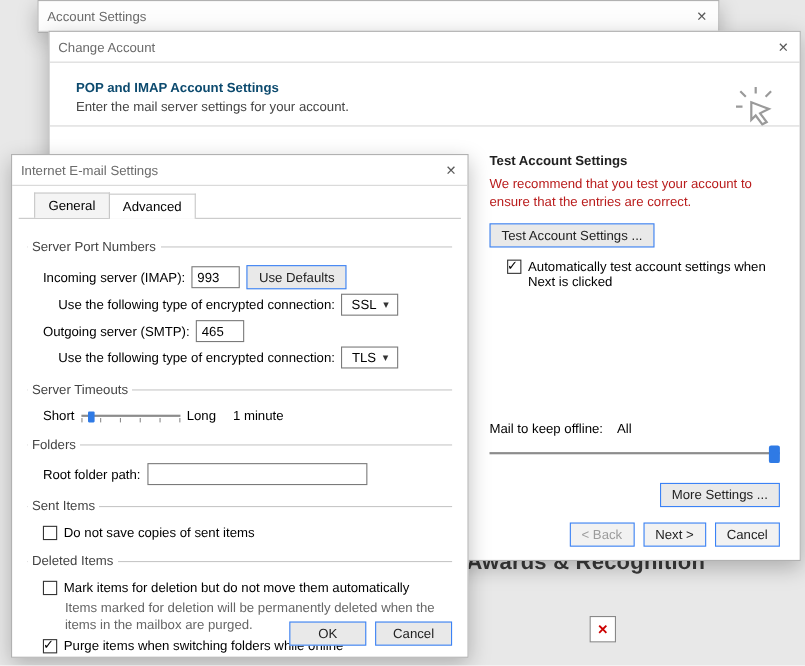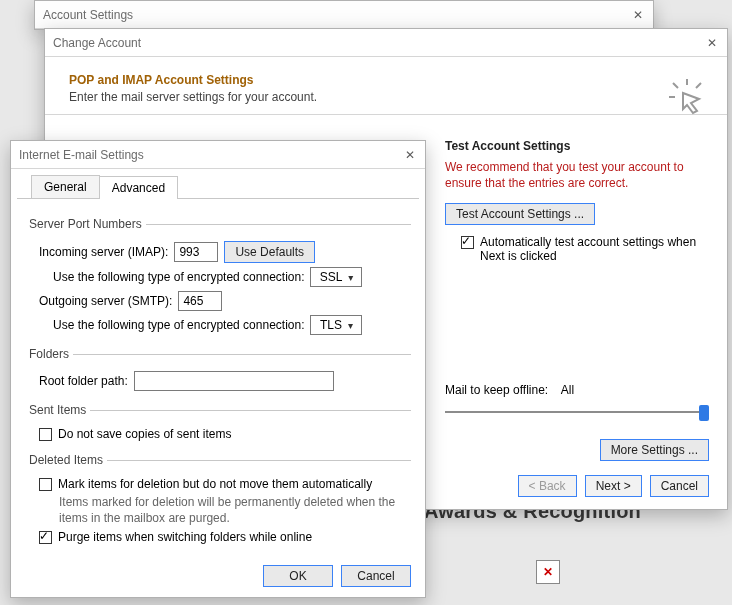--- a/index.html
+++ b/index.html
@@ -9,21 +9,21 @@
   .titlebar { height: 28px; display: flex; align-items: center; padding: 0 8px; color: #6b6b6b; border-bottom: 1px solid #d6d6d6; }
   .titlebar-text { flex: 1; }
   .close-x { width: 14px; height: 14px; line-height: 14px; text-align: center; color: #5b5b5b; cursor: pointer; }
 
   
   #win-accts { left: 34px; top: 0; width: 620px; height: 30px; background:#fdfdfd; }
 
   
   #win-change { left: 44px; top: 28px; width: 684px; height: 482px; }
   .header-band { padding: 16px 24px 10px; border-bottom: 1px solid #d6d6d6; position: relative; }
-  .header-title { font-weight: 600; color: #a16207; }
+  .header-title { font-weight: 600; color: #0c4a6e; }
   .header-sub { margin-top: 3px; color: #444; }
   .cursor-ico { position: absolute; right: 18px; top: 22px; }
 
   .change-body { position: absolute; left: 0; right: 0; top: 92px; bottom: 0; padding: 18px 18px 14px; }
   .right-col { position: absolute; left: 400px; right: 18px; top: 18px; bottom: 50px; }
   .sec-title { font-weight: 600; margin-bottom: 6px; color:#222; }
   .sec-text { color:#b91c1c; margin-bottom: 12px; line-height: 1.35; }
   .btn { background: #e9e9e9; border: 1px solid #3b82f6; padding: 3px 10px; cursor: pointer; color:#222; }
   .btn.flat { background:#f2f2f2; }
   .btn.disabled { color:#9b9b9b; }
@@ -160,20 +160,41 @@
       </div>
       <div class="row indent" style="margin-left:28px">
         <span>Use the following type of encrypted connection:</span>
         <span class="sel">
           <span>TLS</span>
           <span class="caret">▾</span>
         </span>
       </div>
     </fieldset>
 
+    <fieldset class="fs">
+      <legend>Server Timeouts</legend>
+      <div class="row indent">
+        <span>Short</span>
+        <div class="slider-sm">
+          <div class="track"></div>
+          <div class="ticks">
+              <i></i>
+              <i></i>
+              <i></i>
+              <i></i>
+              <i></i>
+              <i></i>
+            </div>
+          <div class="thumb"></div>
+        </div>
+        <span>Long</span>
+        &nbsp;
+        <span>1 minute</span>
+      </div>
+    </fieldset>
 
     <fieldset class="fs">
       <legend>Folders</legend>
       <div class="row indent">
         <span>Root folder path:</span>
         <input class="inp" style="width: 200px;" value="">
       </div>
     </fieldset>
 
     <fieldset class="fs">

